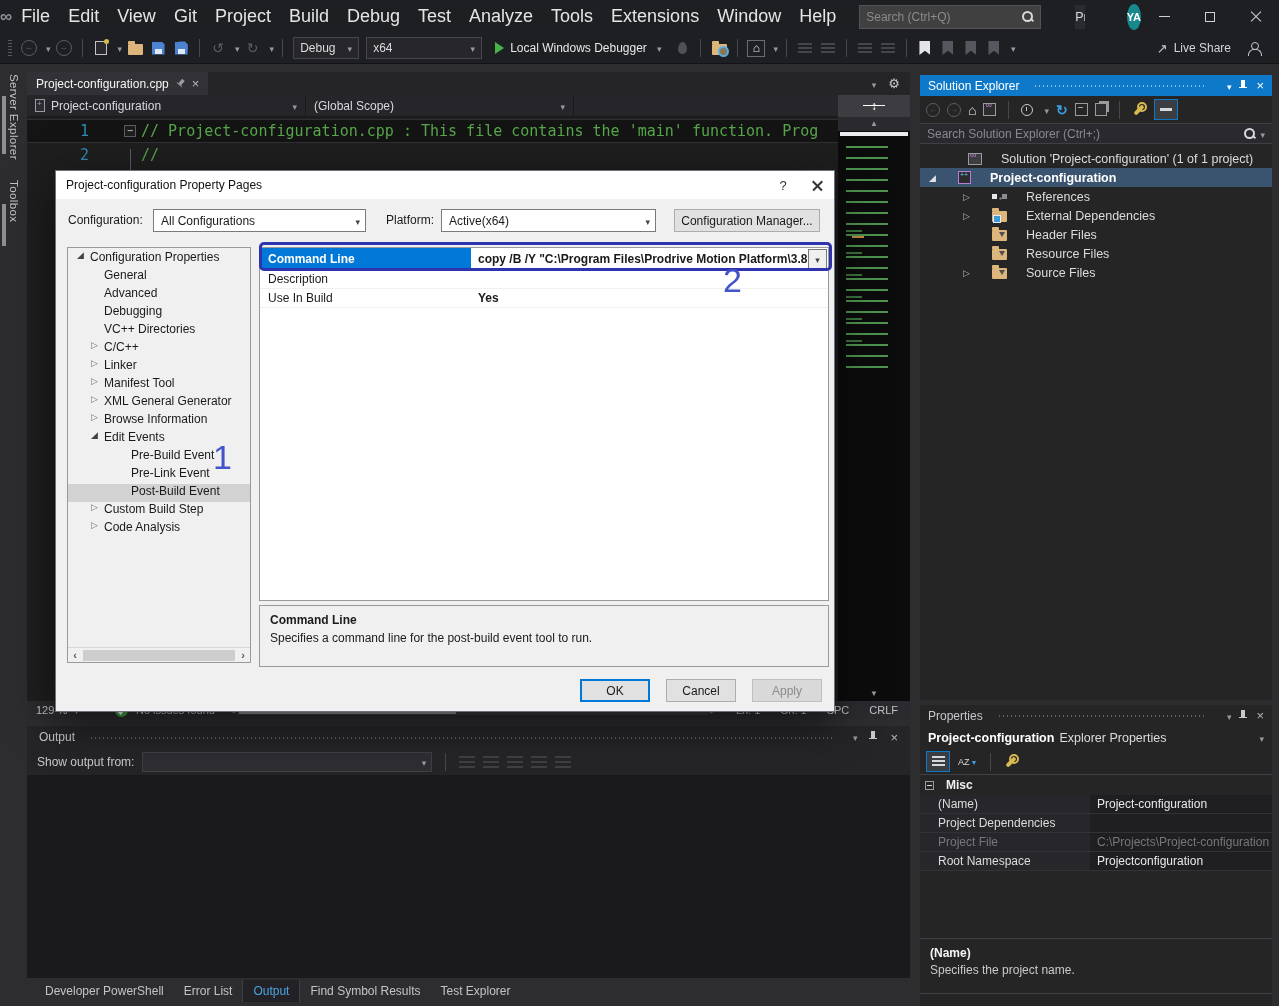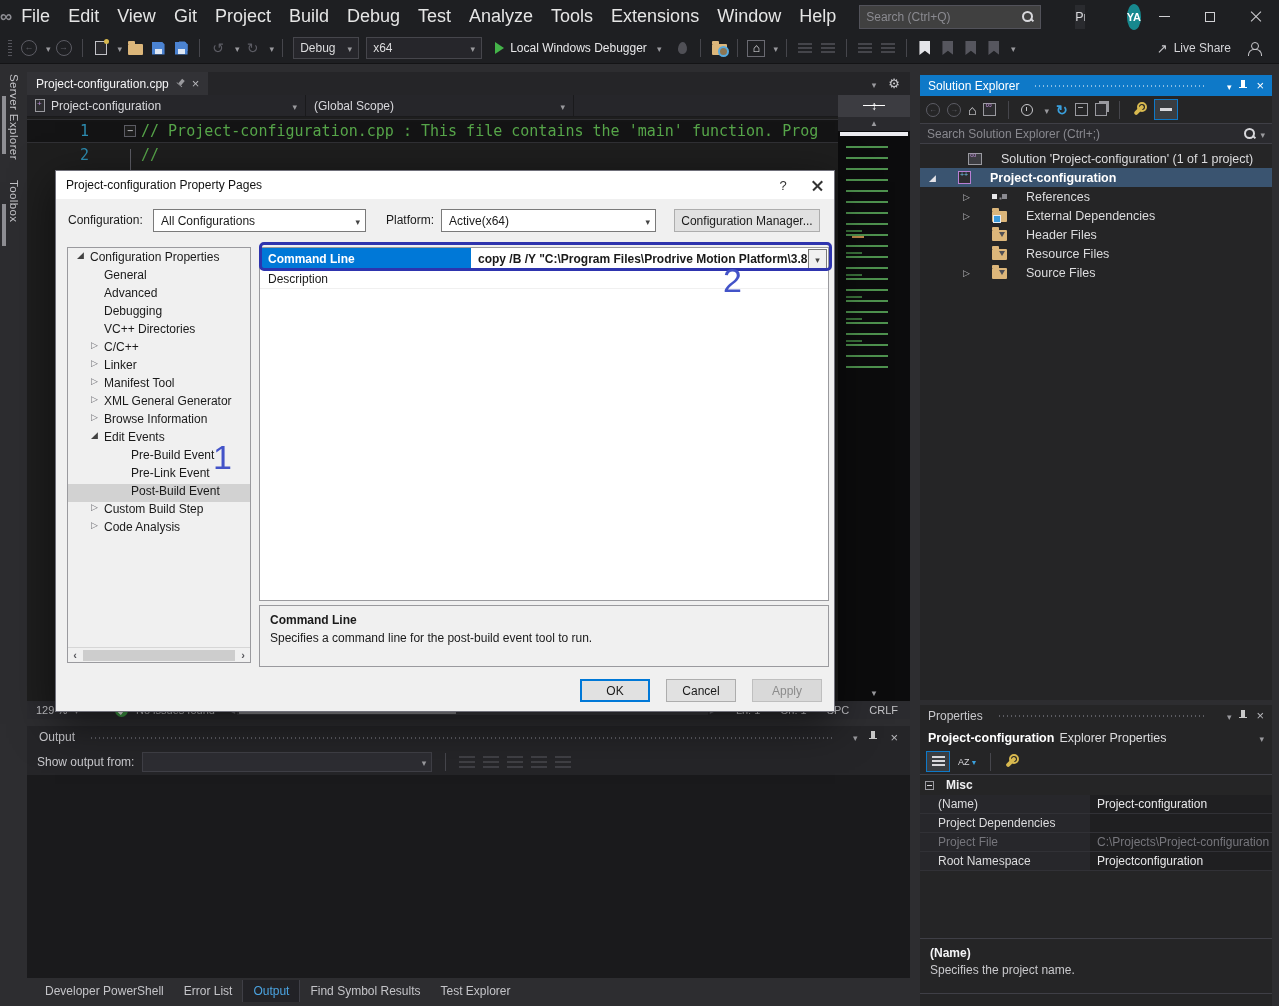--- a/index.html
+++ b/index.html
@@ -757,20 +757,25 @@
           <span class="chev-dark" style="position:static"></span>
         </span>
       </div>
 
       <div class="grow">
         <span class="gname">Description</span>
         <span class="gval"></span>
 
       </div>
 
+      <div class="grow">
+        <span class="gname">Use In Build</span>
+        <span class="gval">Yes</span>
+
+      </div>
     </div>
 
   <div class="dlg-help">
     <div class="ht">Command Line</div>
     <div>Specifies a command line for the post-build event tool to run.</div>
   </div>
 
   <div class="dlg-btns">
     <button class="dbtn default">OK</button>
     <button class="dbtn">Cancel</button>

